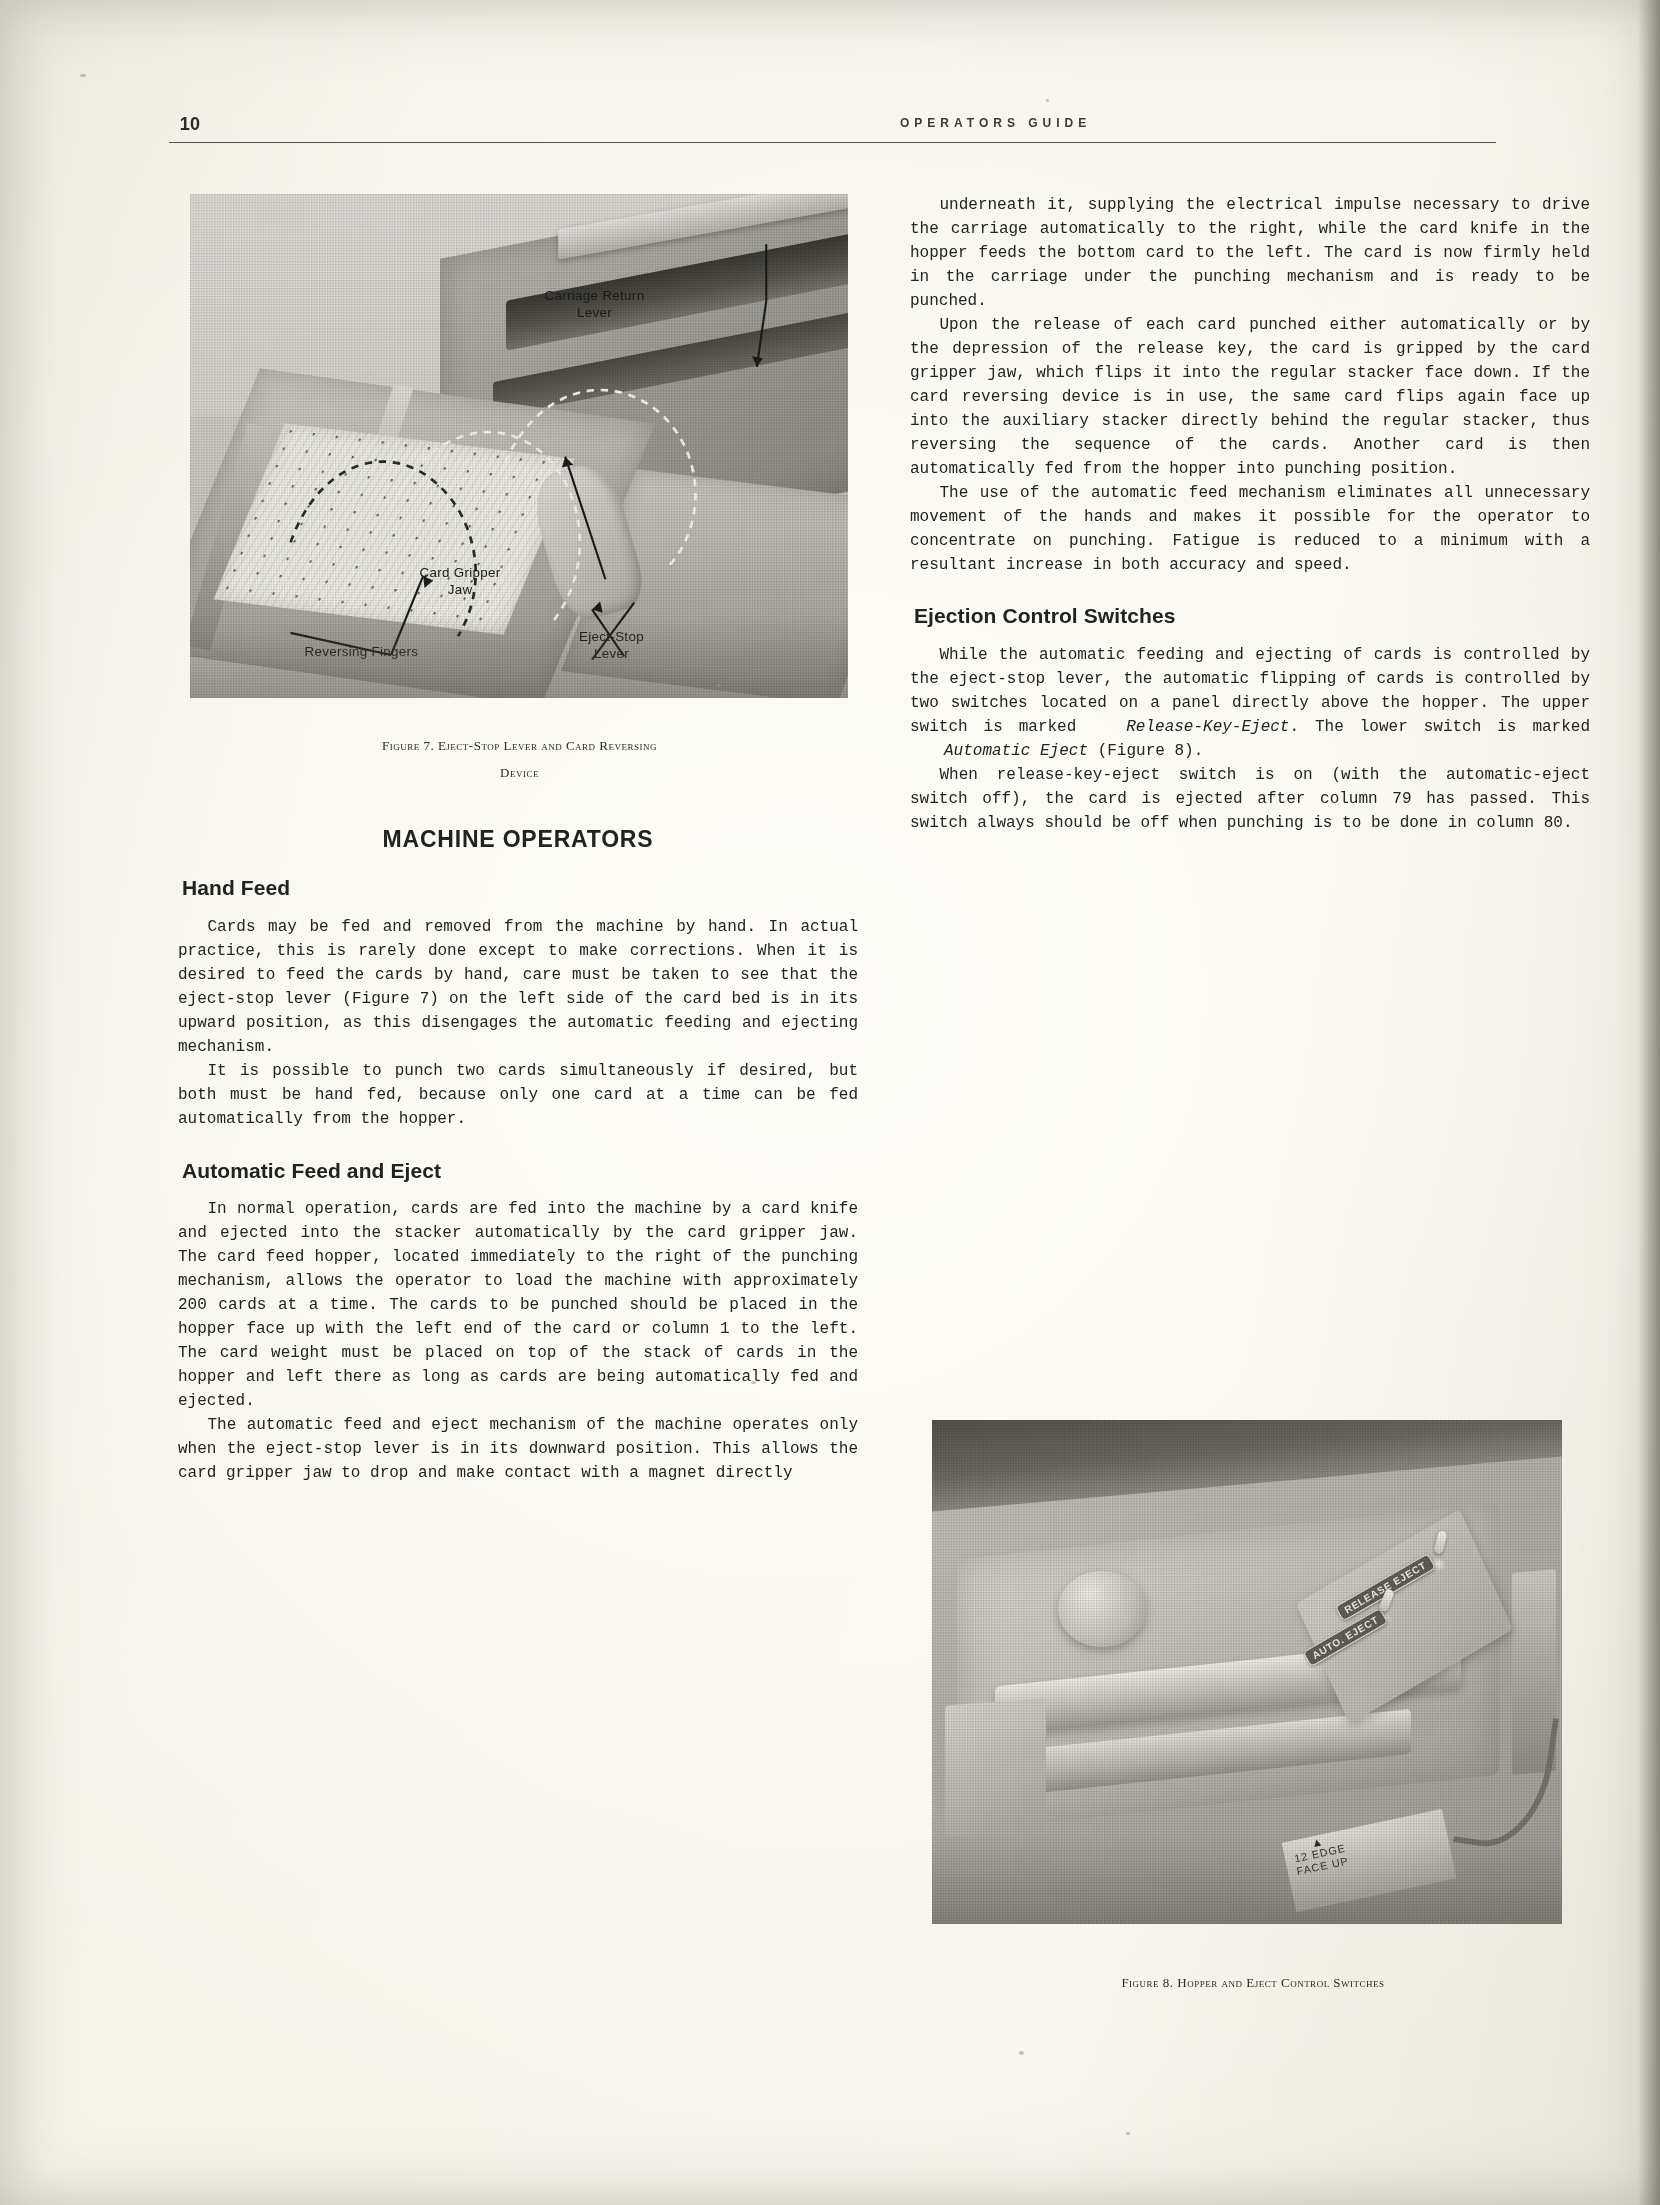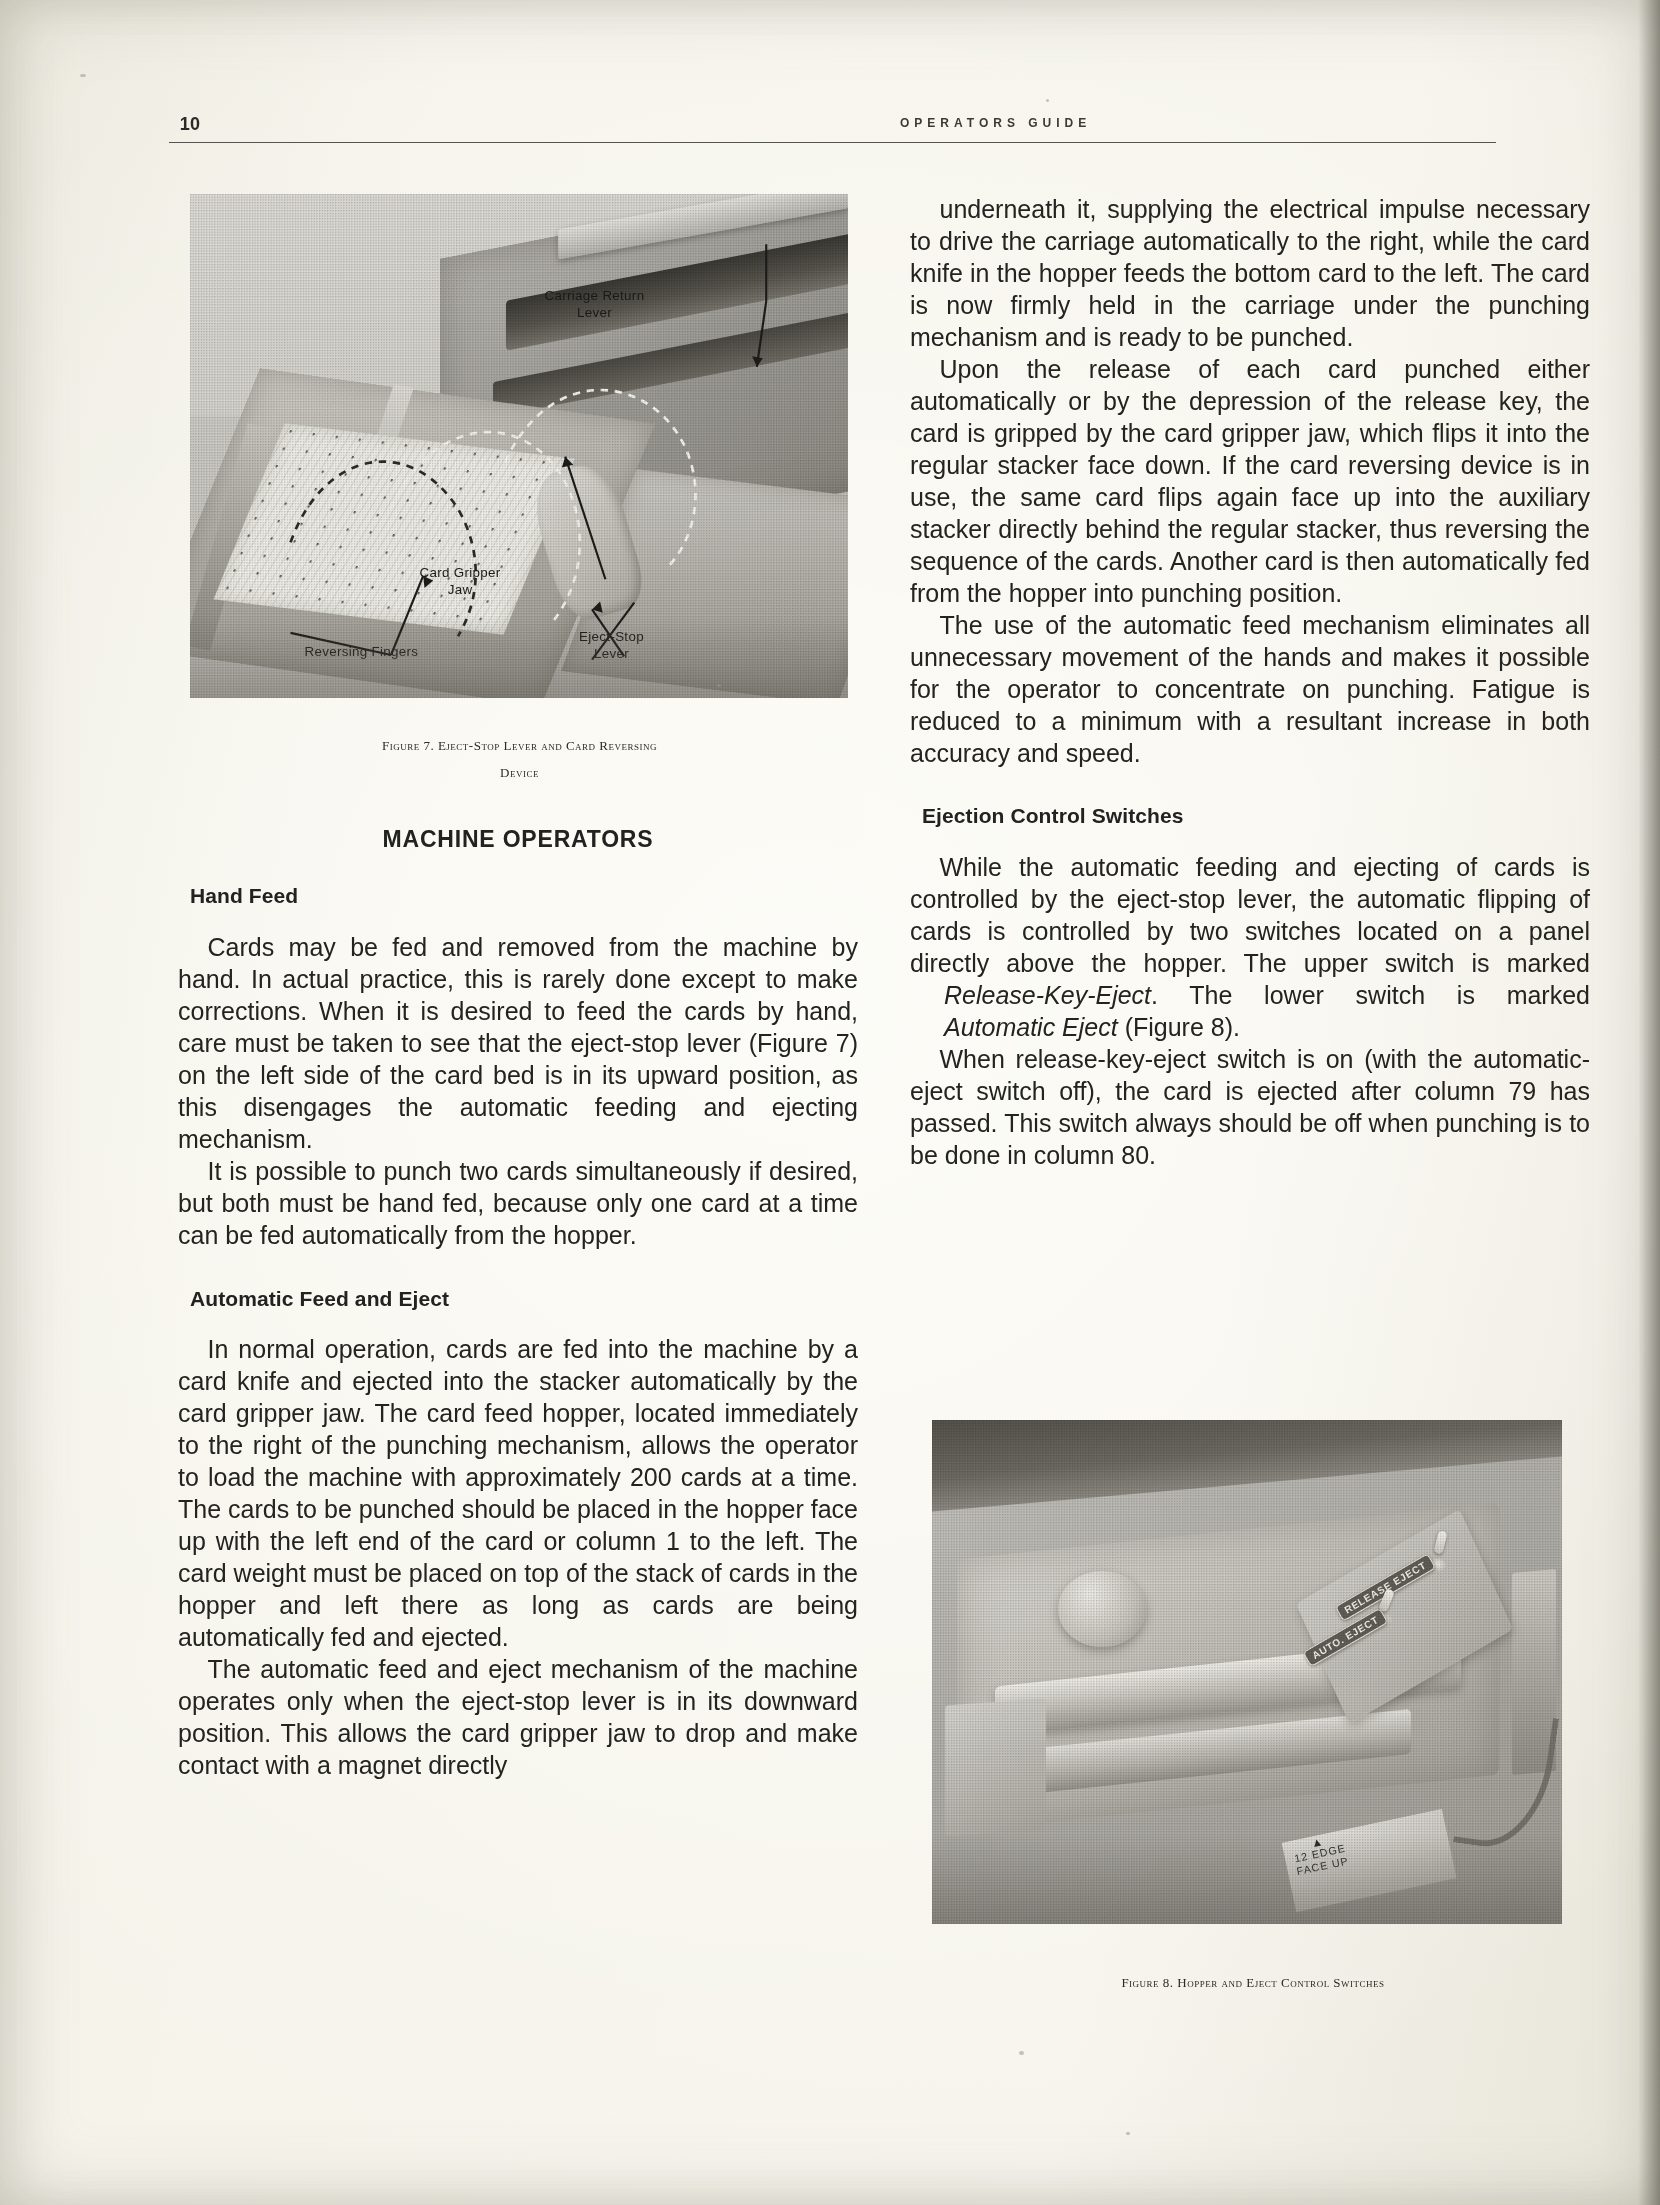--- a/index.html
+++ b/index.html
@@ -83,43 +83,43 @@
   
   .col {
     position: absolute;
     width: 680px;
   }
   .col-left  { left: 178px; top: 180px; }
   .col-right { left: 910px; top: 193px; }
 
   p.body {
     margin: 0 0 0 0;
-    font-size: 25px;
-    line-height: 32px;
+    font-size: 16px;
+    line-height: 24px;
     text-align: justify;
     text-indent: 29.5px;
-    font-family: Liberation Sans, sans-serif;
+    font-family: Liberation Mono, monospace;
     color: #232320;
     -webkit-font-smoothing: antialiased;
   }
   p.body + p.body { margin-top: 0px; }
 
   em { font-style: italic; margin-left: 34px; }
 
   h2.section {
     margin: 0;
     font-family: "Liberation Sans", sans-serif;
     font-weight: bold;
     font-size: 23px;
     letter-spacing: 0.8px;
     text-align: center;
     color: #222220;
   }
   h3.sub {
-    margin: 12px;
+    margin: 4px;
     font-family: "Liberation Sans", sans-serif;
     font-weight: bold;
     font-size: 21px;
     letter-spacing: 0.1px;
     color: #222220;
   }
 
   .fig-caption {
     font-family: "Liberation Serif", serif;
     font-size: 13px;

